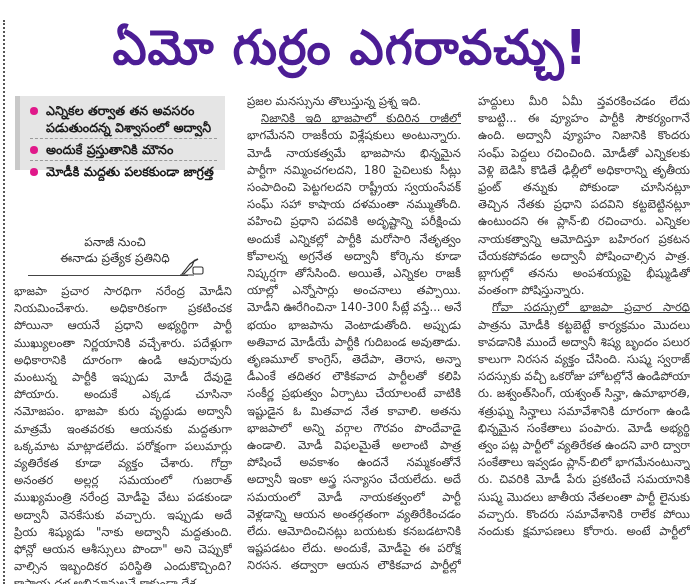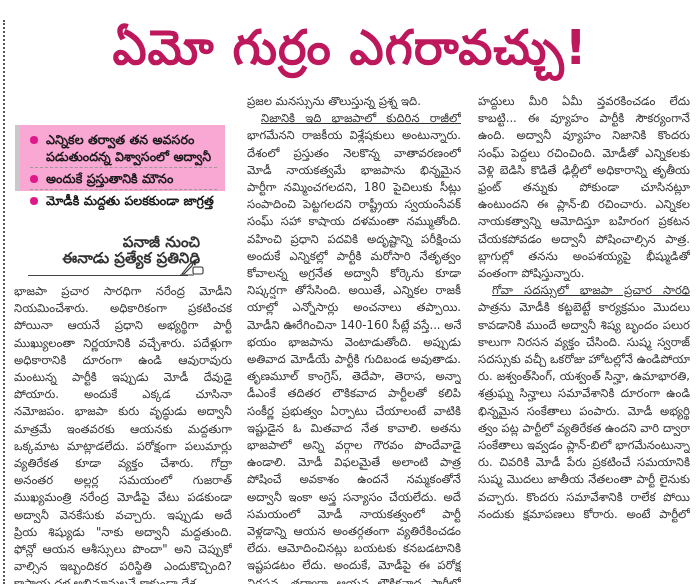--- a/index.html
+++ b/index.html
@@ -5,43 +5,43 @@
   * { box-sizing: border-box; margin: 0; padding: 0; }
   html, body { width: 700px; height: 584px; background: #ffffff; overflow: hidden; }
   body { font-family: "DejaVu Sans", sans-serif; color: #2a2a2a; position: relative; }
   .left-border {
     position: absolute; left: 3px; top: 20px; bottom: 0; width: 0;
     border-left: 2px dotted #555;
   }
   .headline {
     position: absolute; left: 0; right: 0; top: 12px; height: 70px;
     text-align: center; font-family: "DejaVu Sans", sans-serif;
-    font-weight: bold; font-size: 48px; line-height: 70px; color: #be185d;
+    font-weight: bold; font-size: 48px; line-height: 70px; color: #4c1d95;
     letter-spacing: 1px;
   }
   .col {
     position: absolute; font-size: 11.6px; line-height: 17.2px; color: #333;
     text-align: justify; text-align-last: justify;
   }
   .col .line { display: block; white-space: nowrap; overflow: hidden; text-align-last: justify; }
   .col .line.last { text-align-last: left; }
   .col .indent { padding-left: 14px; text-decoration: underline; }
   #col1 { left: 14px; top: 283px; width: 218px; }
   #col2 { left: 247px; top: 93px; width: 214px; }
   #col3 { left: 478px; top: 93px; width: 212px; }
 
   .highlights {
-    position: absolute; left: 15px; top: 96px; width: 210px; height: 66px;
-    background: #f9a8d4; border-left: 5px solid #c9c9c9; padding: 4px 8px 0 10px; margin-top: 29px;
+    position: absolute; left: 15px; top: 96px; width: 210px; height: 74px;
+    background: #e5e5e5; border-left: 5px solid #c9c9c9; padding: 4px 8px 0 10px;
   }
   .hl-item { display: flex; align-items: flex-start; font-size: 12.6px; line-height: 17px; color: #1a1a1a; font-weight: bold; padding: 2px 0; }
   .hl-item + .hl-item { border-top: 1px dashed #9a9a9a; }
   .bullet { width: 8px; height: 8px; border-radius: 50%; background: #e0198a; flex: 0 0 8px; margin: 5px 8px 0 0; }
 
-  .byline { position: absolute; left: 30px; top: 234px; width: 170px; text-align: right; font-size: 15px; line-height: 16px; color: #333; font-weight: bold; }
+  .byline { position: absolute; left: 30px; top: 234px; width: 170px; text-align: center; font-size: 12px; line-height: 16px; color: #333; }
   .byline-rule { position: absolute; left: 28px; top: 275px; width: 160px; border-top: 1px solid #444; }
   .pen-icon { position: absolute; left: 180px; top: 258px; width: 26px; height: 18px; }
 </style>
 </head>
 <body>
 
 <div class="left-border"></div>
 
 <h1 class="headline">ఏమో గుర్రం ఎగరావచ్చు!</h1>
 
@@ -92,31 +92,30 @@
     <span class="line">అద్వానీ వెనకేసుకు వచ్చారు. ఇప్పుడు అదే</span>
     <span class="line">ప్రియ శిష్యుడు "నాకు అద్వానీ మద్దతుంది.</span>
     <span class="line">ఫోన్లో ఆయన ఆశీస్సులు పొందా" అని చెప్పుకో</span>
     <span class="line">వాల్సిన ఇబ్బందికర పరిస్థితి ఎందుకొచ్చింది?</span>
     <span class="line last">కాషాయ దళ అభిమానులనే కాకుండా దేశ</span>
   </div>
 <div class="col" id="col2">
     <span class="line last">ప్రజల మనస్సును తొలుస్తున్న ప్రశ్న ఇది.</span>
     <span class="line indent">నిజానికి ఇది భాజపాలో కుదిరిన రాజీలో</span>
     <span class="line">భాగమేనని రాజకీయ విశ్లేషకులు అంటున్నారు.</span>
-    <span class="line">దేశంలో ప్రస్తుతం నెలకొన్న వాతావరణంలో</span>
     <span class="line">మోడీ నాయకత్వమే భాజపాను భిన్నమైన</span>
     <span class="line">పార్టీగా నమ్మించగలదని, 180 పైచిలుకు సీట్లు</span>
     <span class="line">సంపాదించి పెట్టగలదని రాష్ట్రీయ స్వయంసేవక్</span>
     <span class="line">సంఘ్ సహా కాషాయ దళమంతా నమ్ముతోంది.</span>
     <span class="line">వహించి ప్రధాని పదవికి అదృష్టాన్ని పరీక్షించు</span>
     <span class="line">అందుకే ఎన్నికల్లో పార్టీకి మరోసారి నేతృత్వం</span>
     <span class="line">కోవాలన్న అగ్రనేత అద్వానీ కోర్కెను కూడా</span>
     <span class="line">నిష్కర్షగా తోసేసింది. అయితే, ఎన్నికల రాజకీ</span>
     <span class="line">యాల్లో ఎన్నోసార్లు అంచనాలు తప్పాయి.</span>
-    <span class="line">మోడీని ఊరేగించినా 140-160 సీట్లే వస్తే... అనే</span>
+    <span class="line">మోడీని ఊరేగించినా 140-300 సీట్లే వస్తే... అనే</span>
     <span class="line">భయం భాజపాను వెంటాడుతోంది. అప్పుడు</span>
     <span class="line">అతివాద మోడీయే పార్టీకి గుదిబండ అవుతాడు.</span>
     <span class="line">తృణమూల్ కాంగ్రెస్, తెదేపా, తెరాస, అన్నా</span>
     <span class="line">డీఎంకే తదితర లౌకికవాద పార్టీలతో కలిపి</span>
     <span class="line">సంకీర్ణ ప్రభుత్వం ఏర్పాటు చేయాలంటే వాటికి</span>
     <span class="line">ఇష్టుడైన ఓ మితవాద నేత కావాలి. అతను</span>
     <span class="line">భాజపాలో అన్ని వర్గాల గౌరవం పొందేవాడై</span>
     <span class="line">ఉండాలి. మోడీ విఫలమైతే అలాంటి పాత్ర</span>
     <span class="line">పోషించే అవకాశం ఉందనే నమ్మకంతోనే</span>
     <span class="line">అద్వానీ ఇంకా అస్త్ర సన్యాసం చేయలేదు. అదే</span>
@@ -126,20 +125,21 @@
     <span class="line">ఇష్టపడటం లేదు. అందుకే, మోడీపై ఈ పరోక్ష</span>
     <span class="line">నిరసన. తద్వారా ఆయన లౌకికవాద పార్టీల్లో</span>
   </div>
 <div class="col" id="col3">
     <span class="line">హద్దులు మీరి ఏమీ వ్తవరకించడం లేదు</span>
     <span class="line">కాబట్టి... ఈ వ్యూహం పార్టీకి సౌకర్యంగానే</span>
     <span class="line">ఉంది. అద్వానీ వ్యూహం నిజానికి కొందరు</span>
     <span class="line">సంఘ్ పెద్దలు రచించింది. మోడీతో ఎన్నికలకు</span>
     <span class="line">వెళ్లి బెడిసి కొడితే ఢిల్లీలో అధికారాన్ని తృతీయ</span>
     <span class="line">ఫ్రంట్ తన్నుకు పోకుండా చూసినట్లూ</span>
+    <span class="line">తెచ్చిన నేతకు ప్రధాని పదవిని కట్టబెట్టినట్లూ</span>
     <span class="line">ఉంటుందని ఈ ప్లాన్-బి రచించారు. ఎన్నికల</span>
     <span class="line">నాయకత్వాన్ని ఆమోదిస్తూ బహిరంగ ప్రకటన</span>
     <span class="line">చేయకపోవడం అద్వానీ పోషించాల్సిన పాత్ర.</span>
     <span class="line">బ్లాగుల్లో తనను అంపశయ్యపై భీష్ముడితో</span>
     <span class="line last">వంతంగా పోషిస్తున్నారు.</span>
     <span class="line indent">గోవా సదస్సులో భాజపా ప్రచార సారధి</span>
     <span class="line">పాత్రను మోడీకి కట్టబెట్టే కార్యక్రమం మొదలు</span>
     <span class="line">కావడానికి ముందే అద్వానీ శిష్య బృందం పలుర</span>
     <span class="line">కాలుగా నిరసన వ్యక్తం చేసింది. సుష్మ స్వరాజ్</span>
     <span class="line">సదస్సుకు వచ్చీ ఒకరోజు హోటల్లోనే ఉండిపోయా</span>

